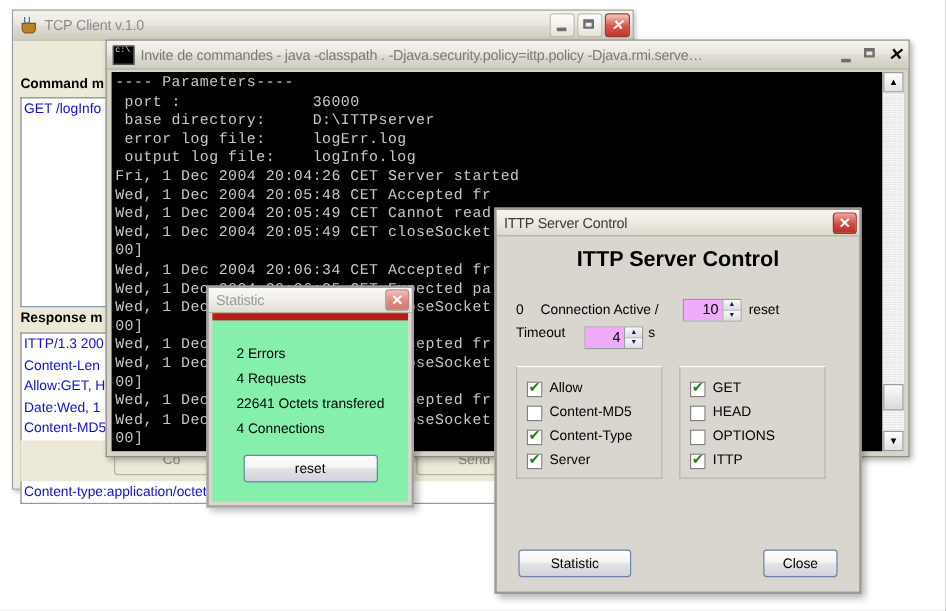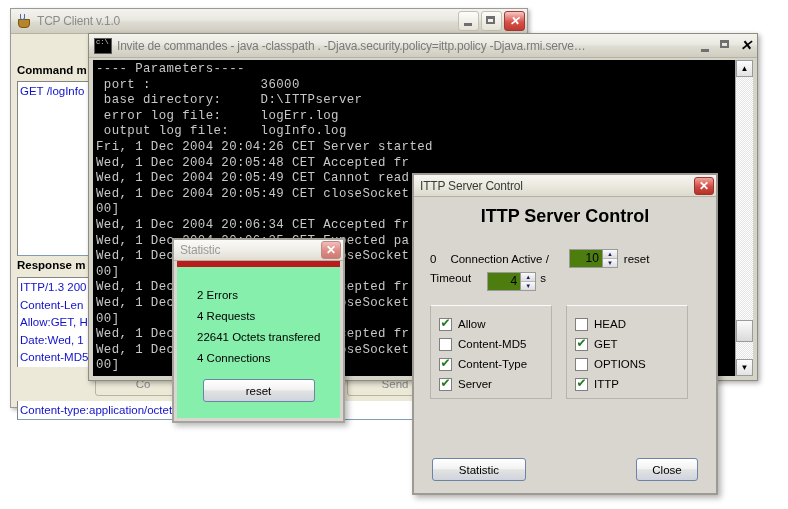--- a/index.html
+++ b/index.html
@@ -224,21 +224,21 @@
     display: flex; align-items: flex-start; margin: 4px 0 0 16px;
     font-size: 11.5px; gap: 4px;
   }
   .spinner {
     display: inline-flex; align-items: stretch;
     border: 1px solid #9a9a9a; background: #fff;
     height: 19px; box-sizing: border-box;
   }
   .spinner .val {
     min-width: 26px; text-align: right; padding: 0 3px;
-    font-size: 12px; line-height: 17px; background:#4d7c0f;
+    font-size: 12px; line-height: 17px; background:#f0abfc;
   }
   .spinner .arrows {
     width: 14px; display:flex; flex-direction: column;
     border-left: 1px solid #9a9a9a;
   }
   .spinner .arrows span {
     flex: 1; background: linear-gradient(to bottom, #fafafa, #dcdcdc);
     display:flex; align-items:center; justify-content:center;
     font-size: 6px; line-height: 6px; color: #1a1a6a;
   }
@@ -439,26 +439,26 @@
           <span>Content-Type</span>
         </div>
         <div class="cbrow">
           <span class="cbox checked"></span>
           <span>Server</span>
         </div>
       </div>
 
       <div class="groupbox">
         <div class="cbrow">
+          <span class="cbox checked"></span>
+          <span>GET</span>
+        </div>
+        <div class="cbrow">
           <span class="cbox"></span>
           <span>HEAD</span>
-        </div>
-        <div class="cbrow">
-          <span class="cbox checked"></span>
-          <span>GET</span>
         </div>
         <div class="cbrow">
           <span class="cbox"></span>
           <span>OPTIONS</span>
         </div>
         <div class="cbrow">
           <span class="cbox checked"></span>
           <span>ITTP</span>
         </div>
       </div>

